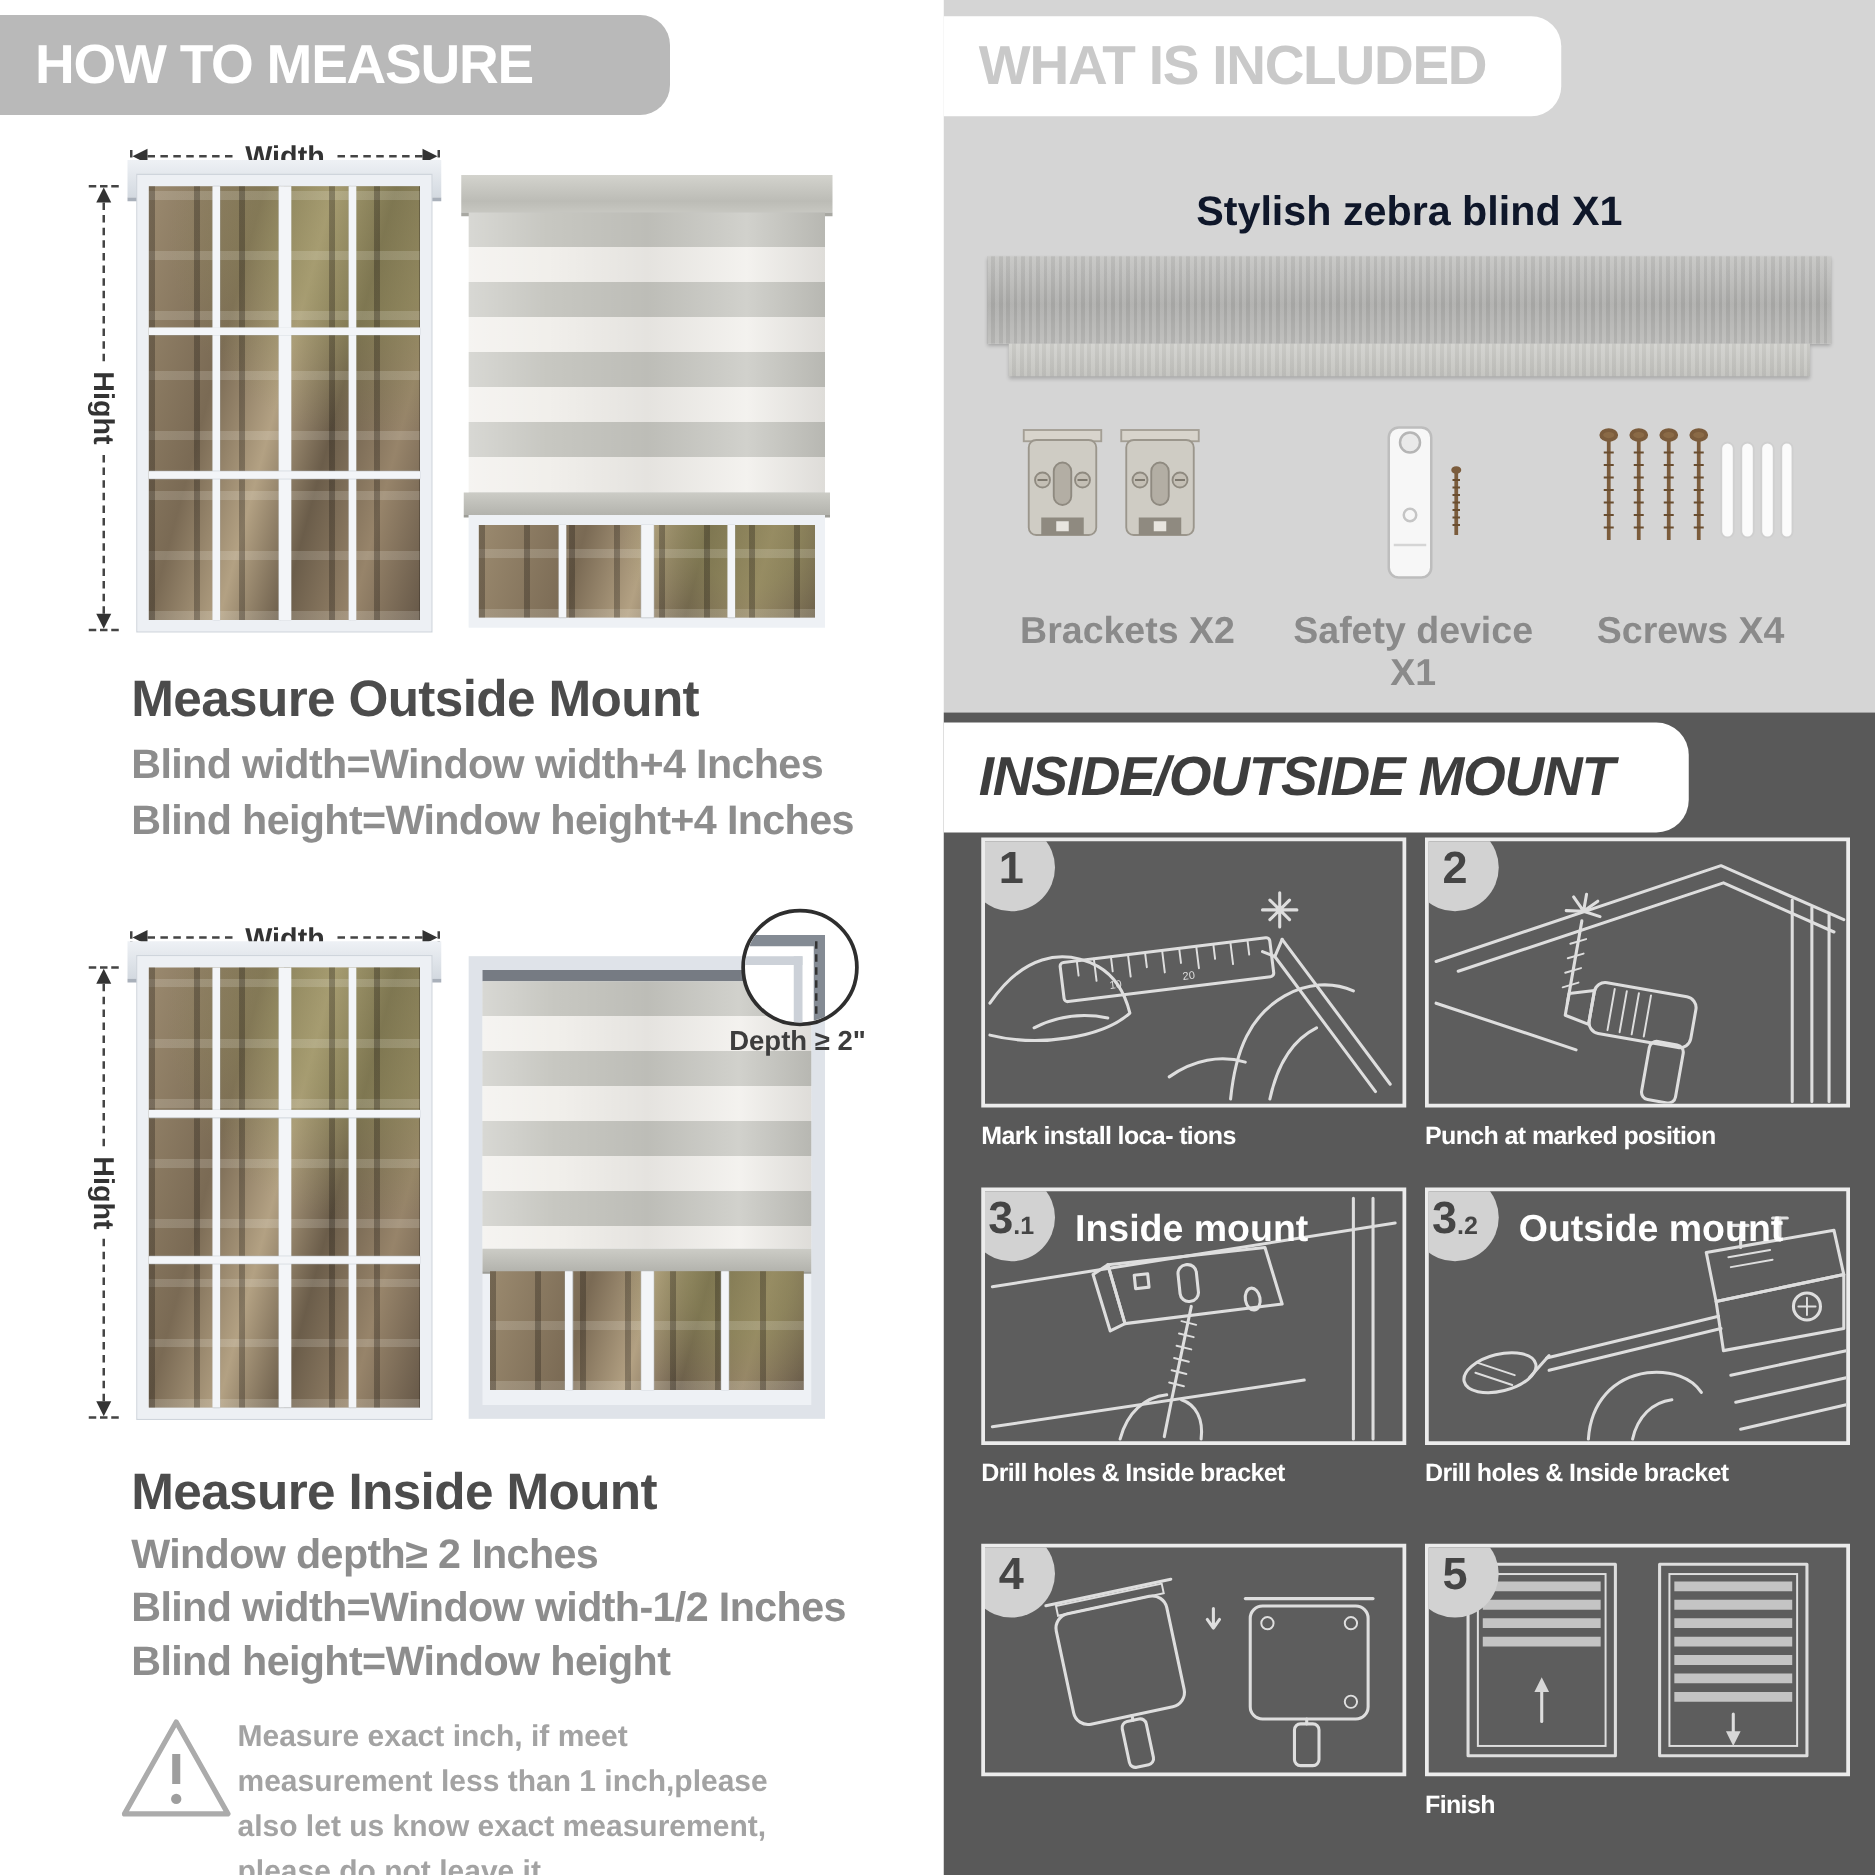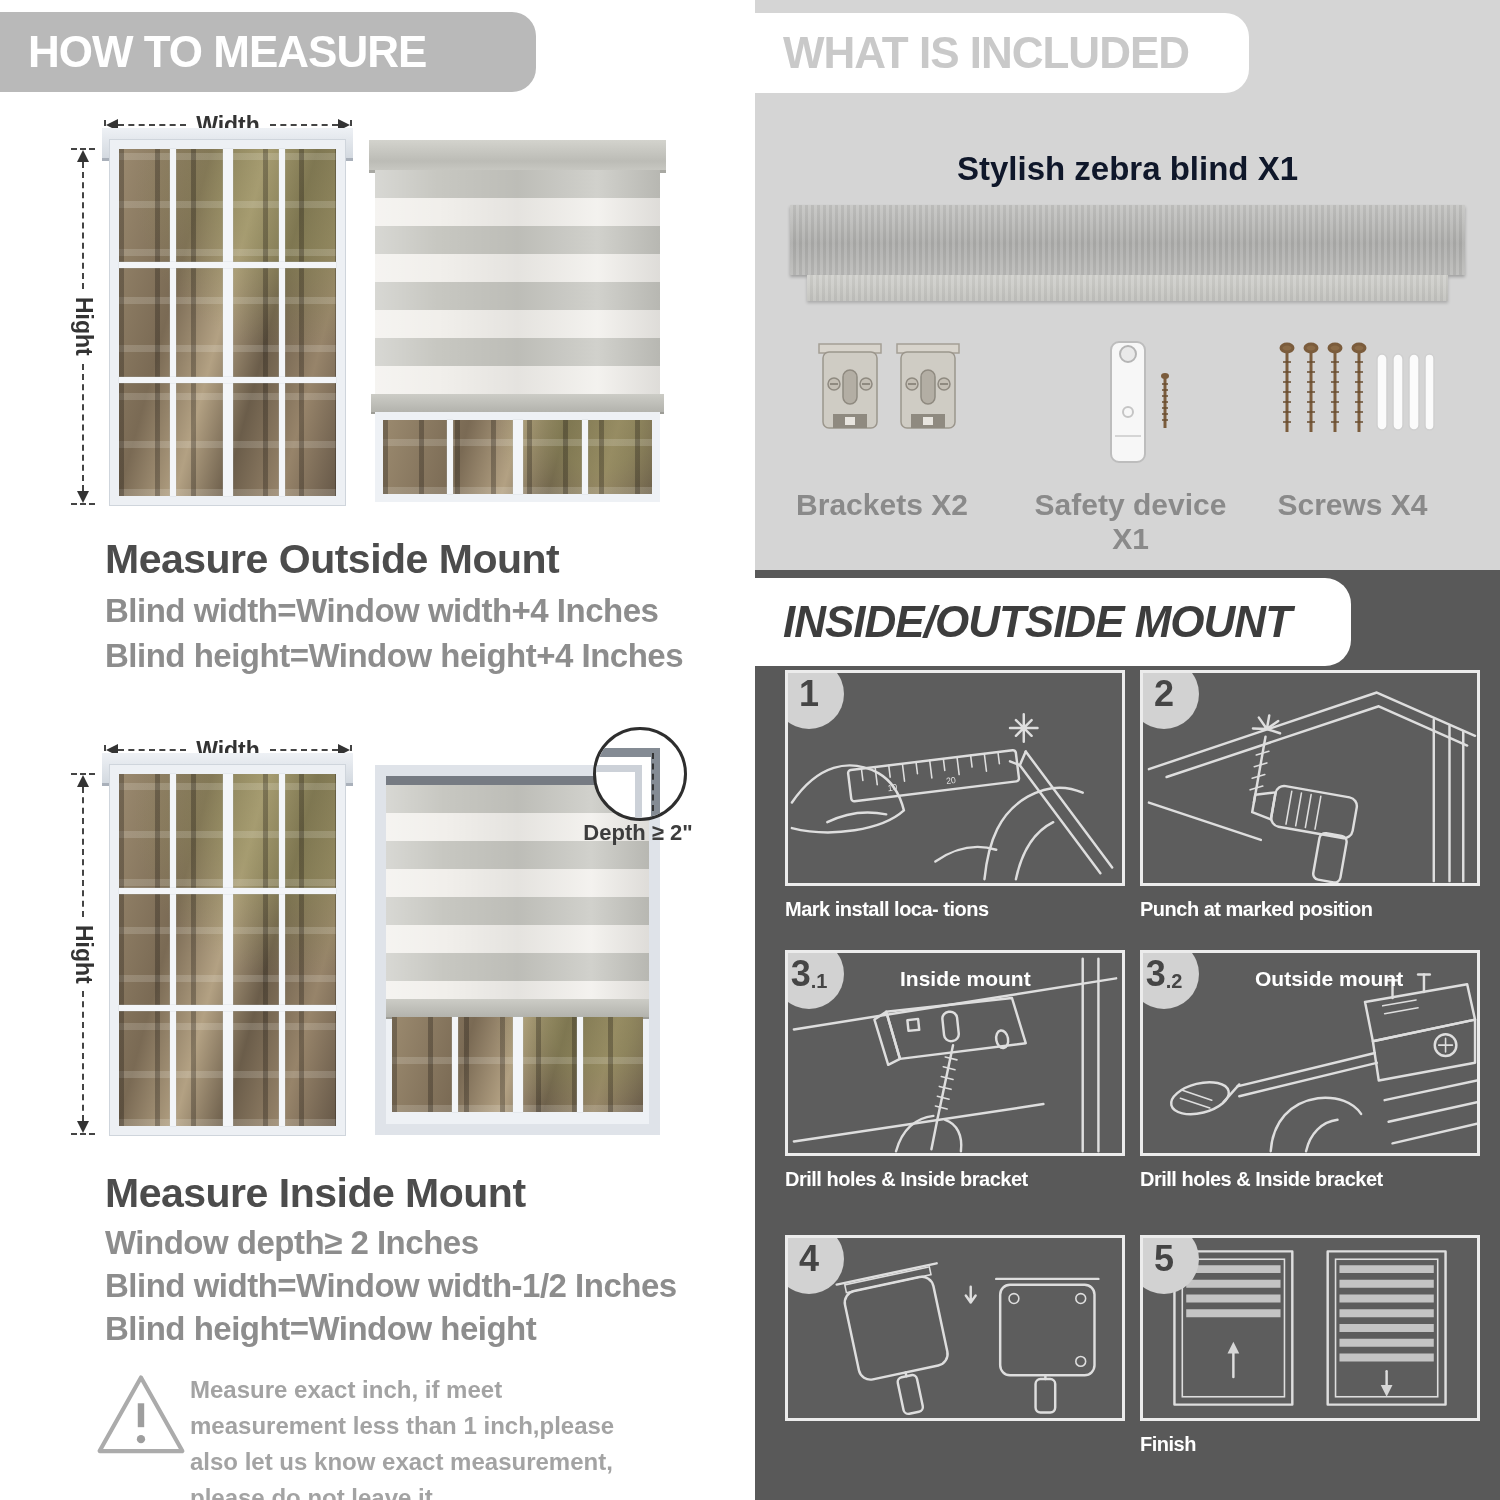--- a/index.html
+++ b/index.html
@@ -85,21 +85,21 @@
      box-shadow:0 2px 3px rgba(0,0,0,.2);}
   .item-cap{position:absolute;top:488px;font-weight:bold;font-size:30px;color:#8a8a8a;text-align:center;}
   .item-icons{position:absolute;top:340px;display:flex;align-items:flex-end;gap:12px;}
   
   .step{position:absolute;width:340px;}
   .panel{position:relative;border:3px solid #ececec;overflow:hidden;background:#5d5d5d;}
   .badge{position:absolute;left:-14px;top:-14px;width:70px;height:70px;border-radius:50%;
          background:#d2d2d2;color:#454545;font-weight:bold;
          display:flex;align-items:center;justify-content:center;font-size:36px;}
   .badge .sub{font-size:20px;margin-top:14px;}
-  .inner-lbl{position:absolute;left:72px;top:14px;color:#fff;font-weight:bold;font-size:21px;margin-left:40px;}
+  .inner-lbl{position:absolute;left:72px;top:14px;color:#fff;font-weight:bold;font-size:30px;}
   .cap{margin-top:12px;color:#fff;font-weight:bold;font-size:20px;letter-spacing:-0.5px;}
   .art{position:absolute;inset:0;}
   .art svg{width:100%;height:100%;}
   .ln{fill:none;stroke:#dedede;stroke-width:2.5;stroke-linecap:round;stroke-linejoin:round;}
   .lnt{fill:none;stroke:#dedede;stroke-width:1.6;stroke-linecap:round;}
   .stripe{stroke:#d7d7d7;stroke-width:8;opacity:.85;}
   .arrowfill{fill:#d7d7d7;stroke:none;}
 </style>
 </head>
 <body>
@@ -294,21 +294,21 @@
           </g>
           <g fill="rgba(255,255,255,0.9)" stroke="#cfcfcf" stroke-width="1.5">
             <rect x="102" y="14" width="10" height="76" rx="5"></rect>
             <rect x="118" y="14" width="10" height="76" rx="5"></rect>
             <rect x="134" y="14" width="10" height="76" rx="5"></rect>
             <rect x="150" y="14" width="9" height="76" rx="4.5"></rect>
           </g>
         </svg>
       </div>
 
-      <div class="item-cap" style="left:32px;width:190px;text-align:center;">Brackets X2</div>
+      <div class="item-cap" style="left:52px;width:190px;text-align:center;">Brackets X2</div>
       <div class="item-cap" style="left:258px;width:235px;">Safety device X1</div>
       <div class="item-cap" style="left:520px;width:155px;">Screws X4</div>
     </div>
 
     <div class="sec-mount">
       <div class="hdr hdr-mount">INSIDE/OUTSIDE MOUNT</div>
 
       <div class="step" style="left:30px;top:100px;">
         <div class="panel" style="height:210px;">
           <div class="art">

